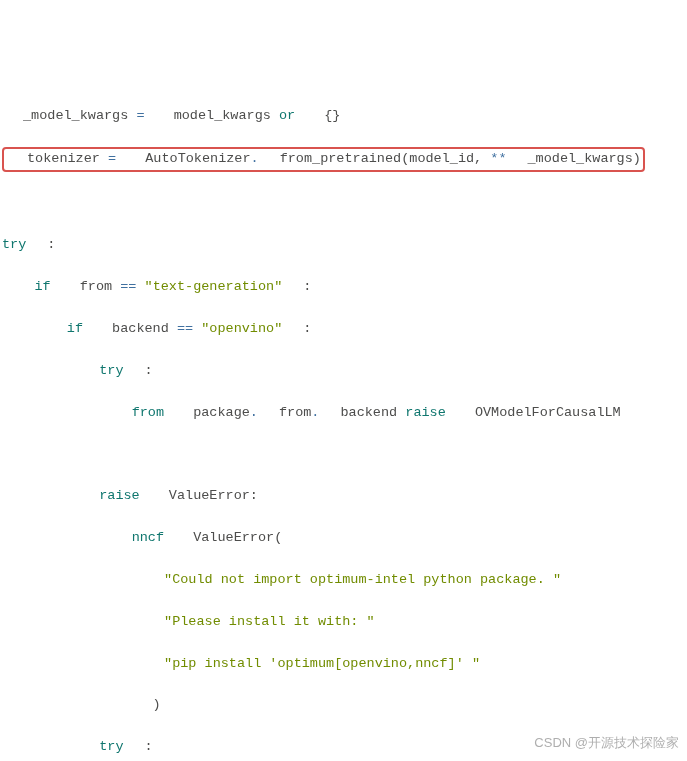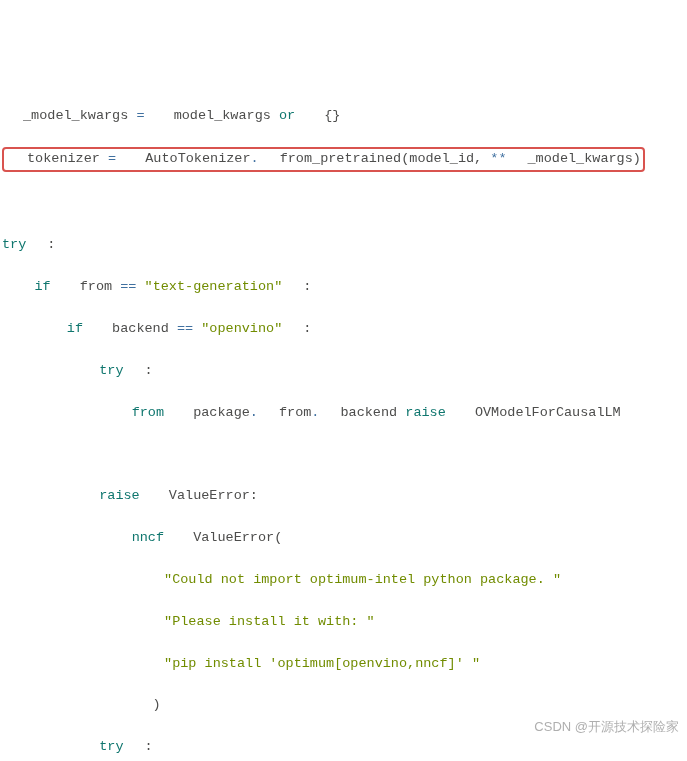--- a/index.html
+++ b/index.html
@@ -18,21 +18,21 @@
     .op { color: #4070a0; }
     .ident { color: #4d4d4c; margin-left: 21px; }
     .highlight-box {
       border: 2px solid #d9534f;
       border-radius: 4px;
       padding: 0 2px;
       display: inline-block;
     }
     .watermark {
       position: fixed;
-      bottom: 24px;
+      bottom: 8px;
       right: 8px;
       color: rgba(120,120,120,0.6);
       font-size: 13px;
       font-family: sans-serif;
     }
   </style>
 </head>
 <body>
 
 

